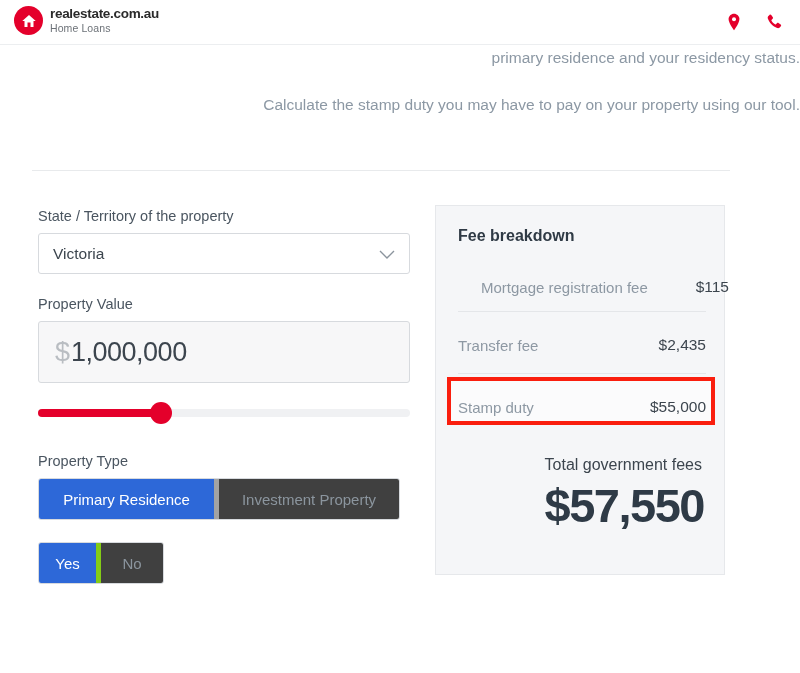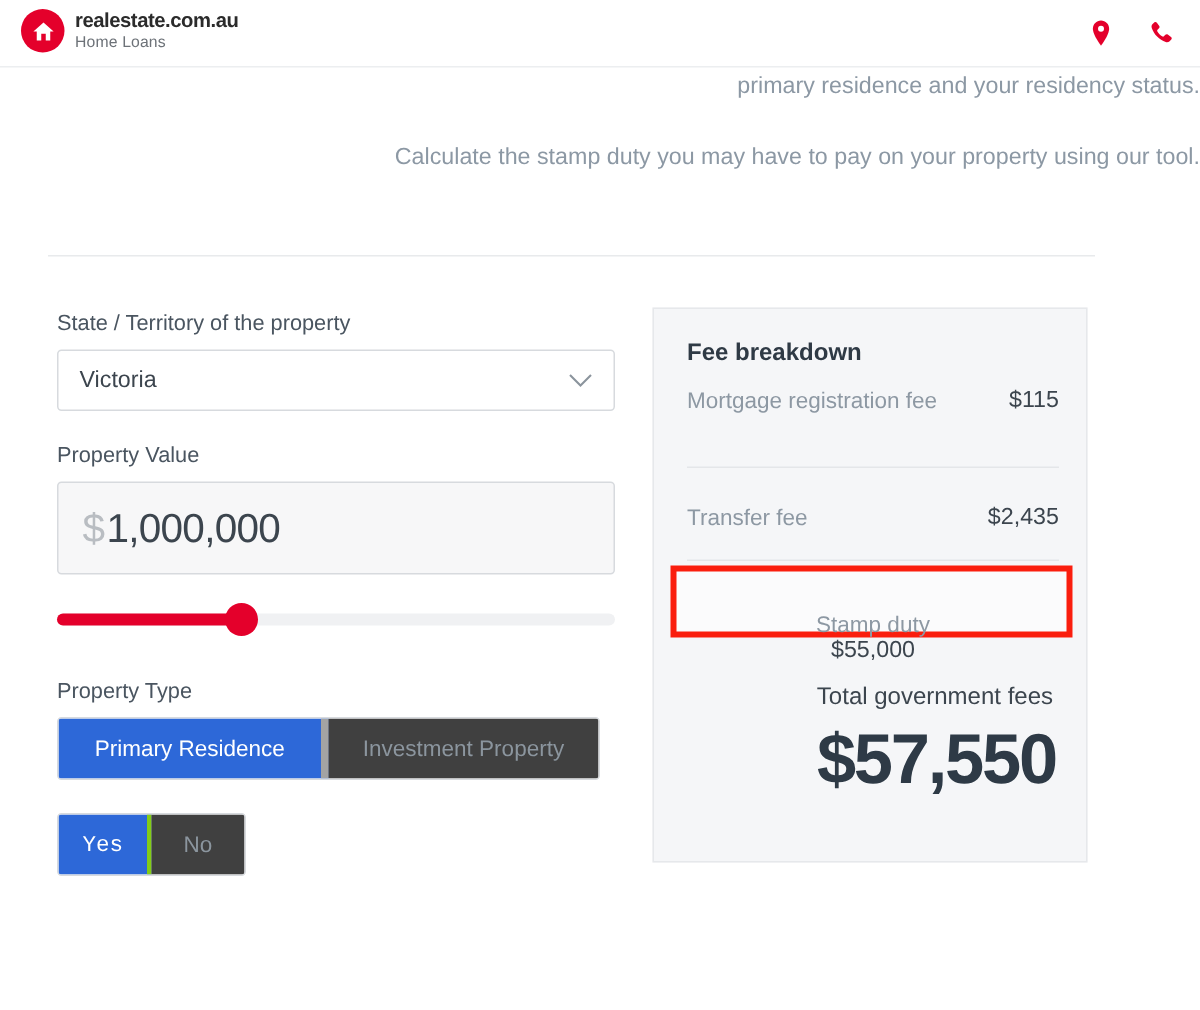--- a/index.html
+++ b/index.html
@@ -129,40 +129,40 @@
     cursor: pointer;
     background: #404040;
     color: #8b959e;
     border: 0;
     font-family: inherit;
   }
   .toggle-btn.active { background: #2d68d8; color: #ffffff; }
   .ptype .toggle-btn { height: 40px; width: 180px; }
   .ptype .toggle-btn:first-child { border-right: 5px solid #a3a3a3; }
   .fhb .toggle-btn { height: 40px; width: 62px; }
-  .fhb .toggle-btn:first-child { border-right: 3px solid #84cc16; font-family: Liberation Mono, monospace; }
+  .fhb .toggle-btn:first-child { border-right: 5px solid #84cc16; }
 
   
   .fee-panel {
     position: absolute; left: 435px; top: 205px;
     width: 290px; height: 370px;
     background: #f5f6f8;
     border: 1px solid #e6e8eb;
   }
   .fee-title {
     position: absolute; left: 22px; top: 21px;
     font-size: 16px; font-weight: bold; color: #2f3a45;
   }
   .fee-row {
     position: absolute; left: 22px; width: 248px;
     display: flex; align-items: center; justify-content: space-between;
   }
-  .fee-row-1 { top: 52px; }
+  .fee-row-1 { top: 72px; margin-left: 23px; }
   .fee-row-2 { top: 130px; }
-  .fee-row-3 { top: 202px; flex-direction: column; }
+  .fee-row-3 { top: 192px; }
   .fee-label { font-size: 15px; color: #8d98a3; }
   .fee-value { font-size: 15.5px; color: #3c454e; }
 
   .fee-sep {
     position: absolute; left: 22px; width: 248px; height: 1px;
     background: #e4e6e9;
   }
   .fee-sep-1 { top: 105px; }
   .fee-sep-2 { top: 167px; }
 

